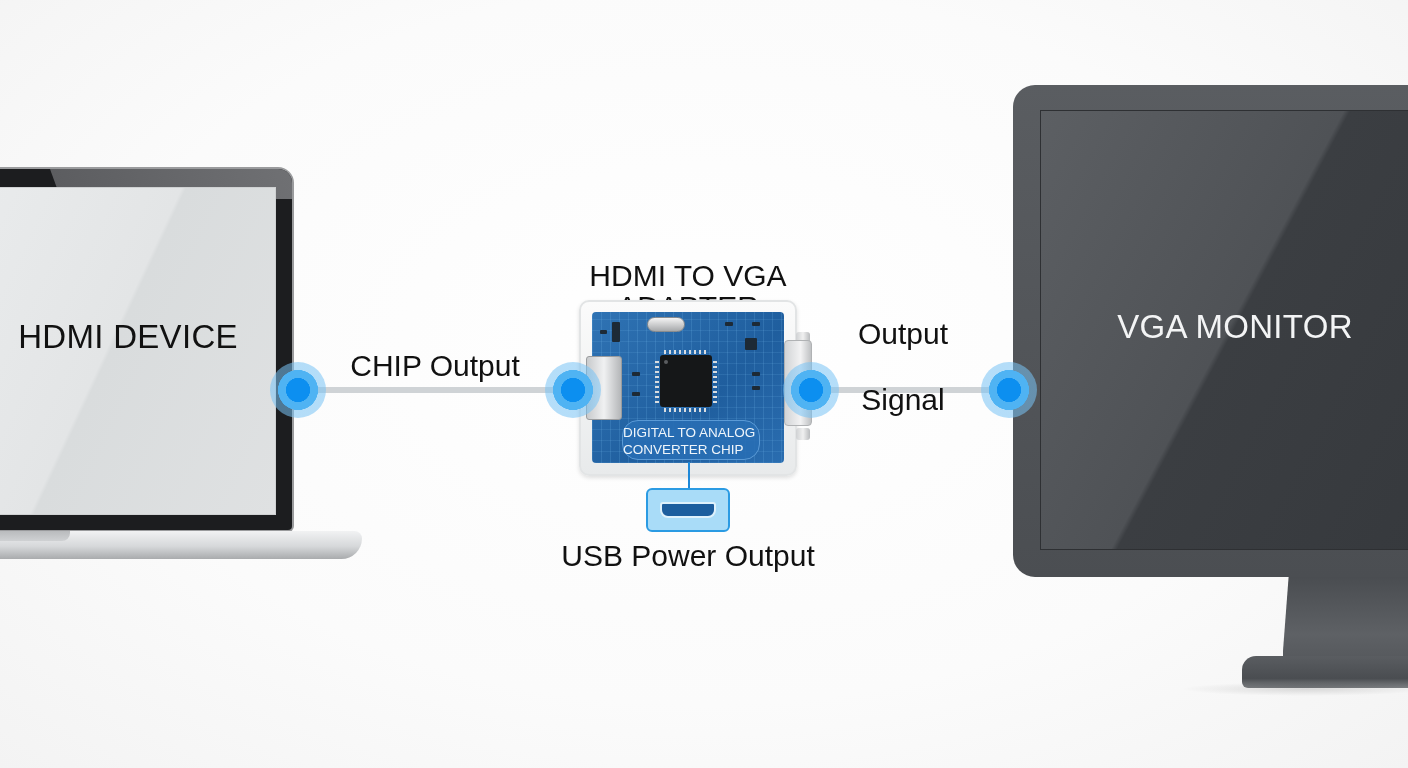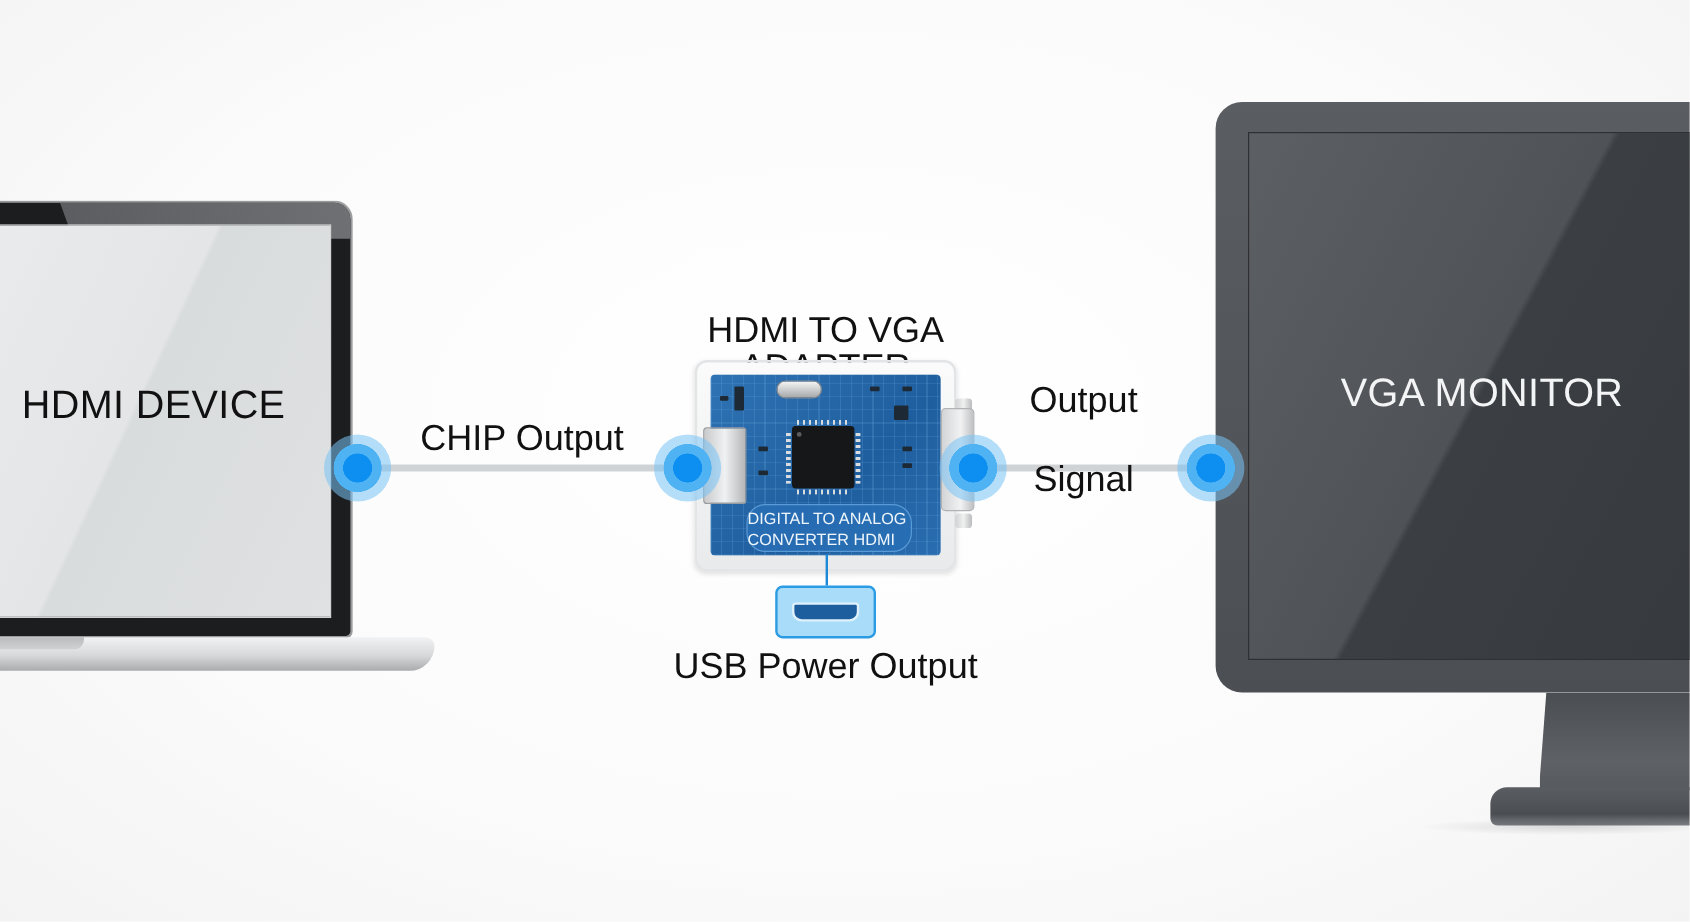--- a/index.html
+++ b/index.html
@@ -169,21 +169,21 @@
 <div class="abs chip"></div>
 <div class="abs chip-dot"></div>
 
 <div class="abs hdmi-port"></div>
 <div class="abs vga-screw" style="left:796px; top:332px;"></div>
 <div class="abs vga-screw" style="left:796px; top:428px;"></div>
 <div class="abs vga-port"></div>
 
 <div class="abs chip-caption">
   <div>DIGITAL TO ANALOG</div>
-  <div>CONVERTER HDMI</div>
+  <div>CONVERTER CHIP</div>
 </div>
 
 <div class="abs usb-stem"></div>
 <div class="abs usb-box"></div>
 <div class="abs usb-port"></div>
 <div class="abs label" style="left:560px; top:540px; width:256px;">USB Power Output</div>
 
 <div class="abs monitor-neck"></div>
 <div class="abs monitor-foot"></div>
 <div class="abs shadow-floor"></div>

